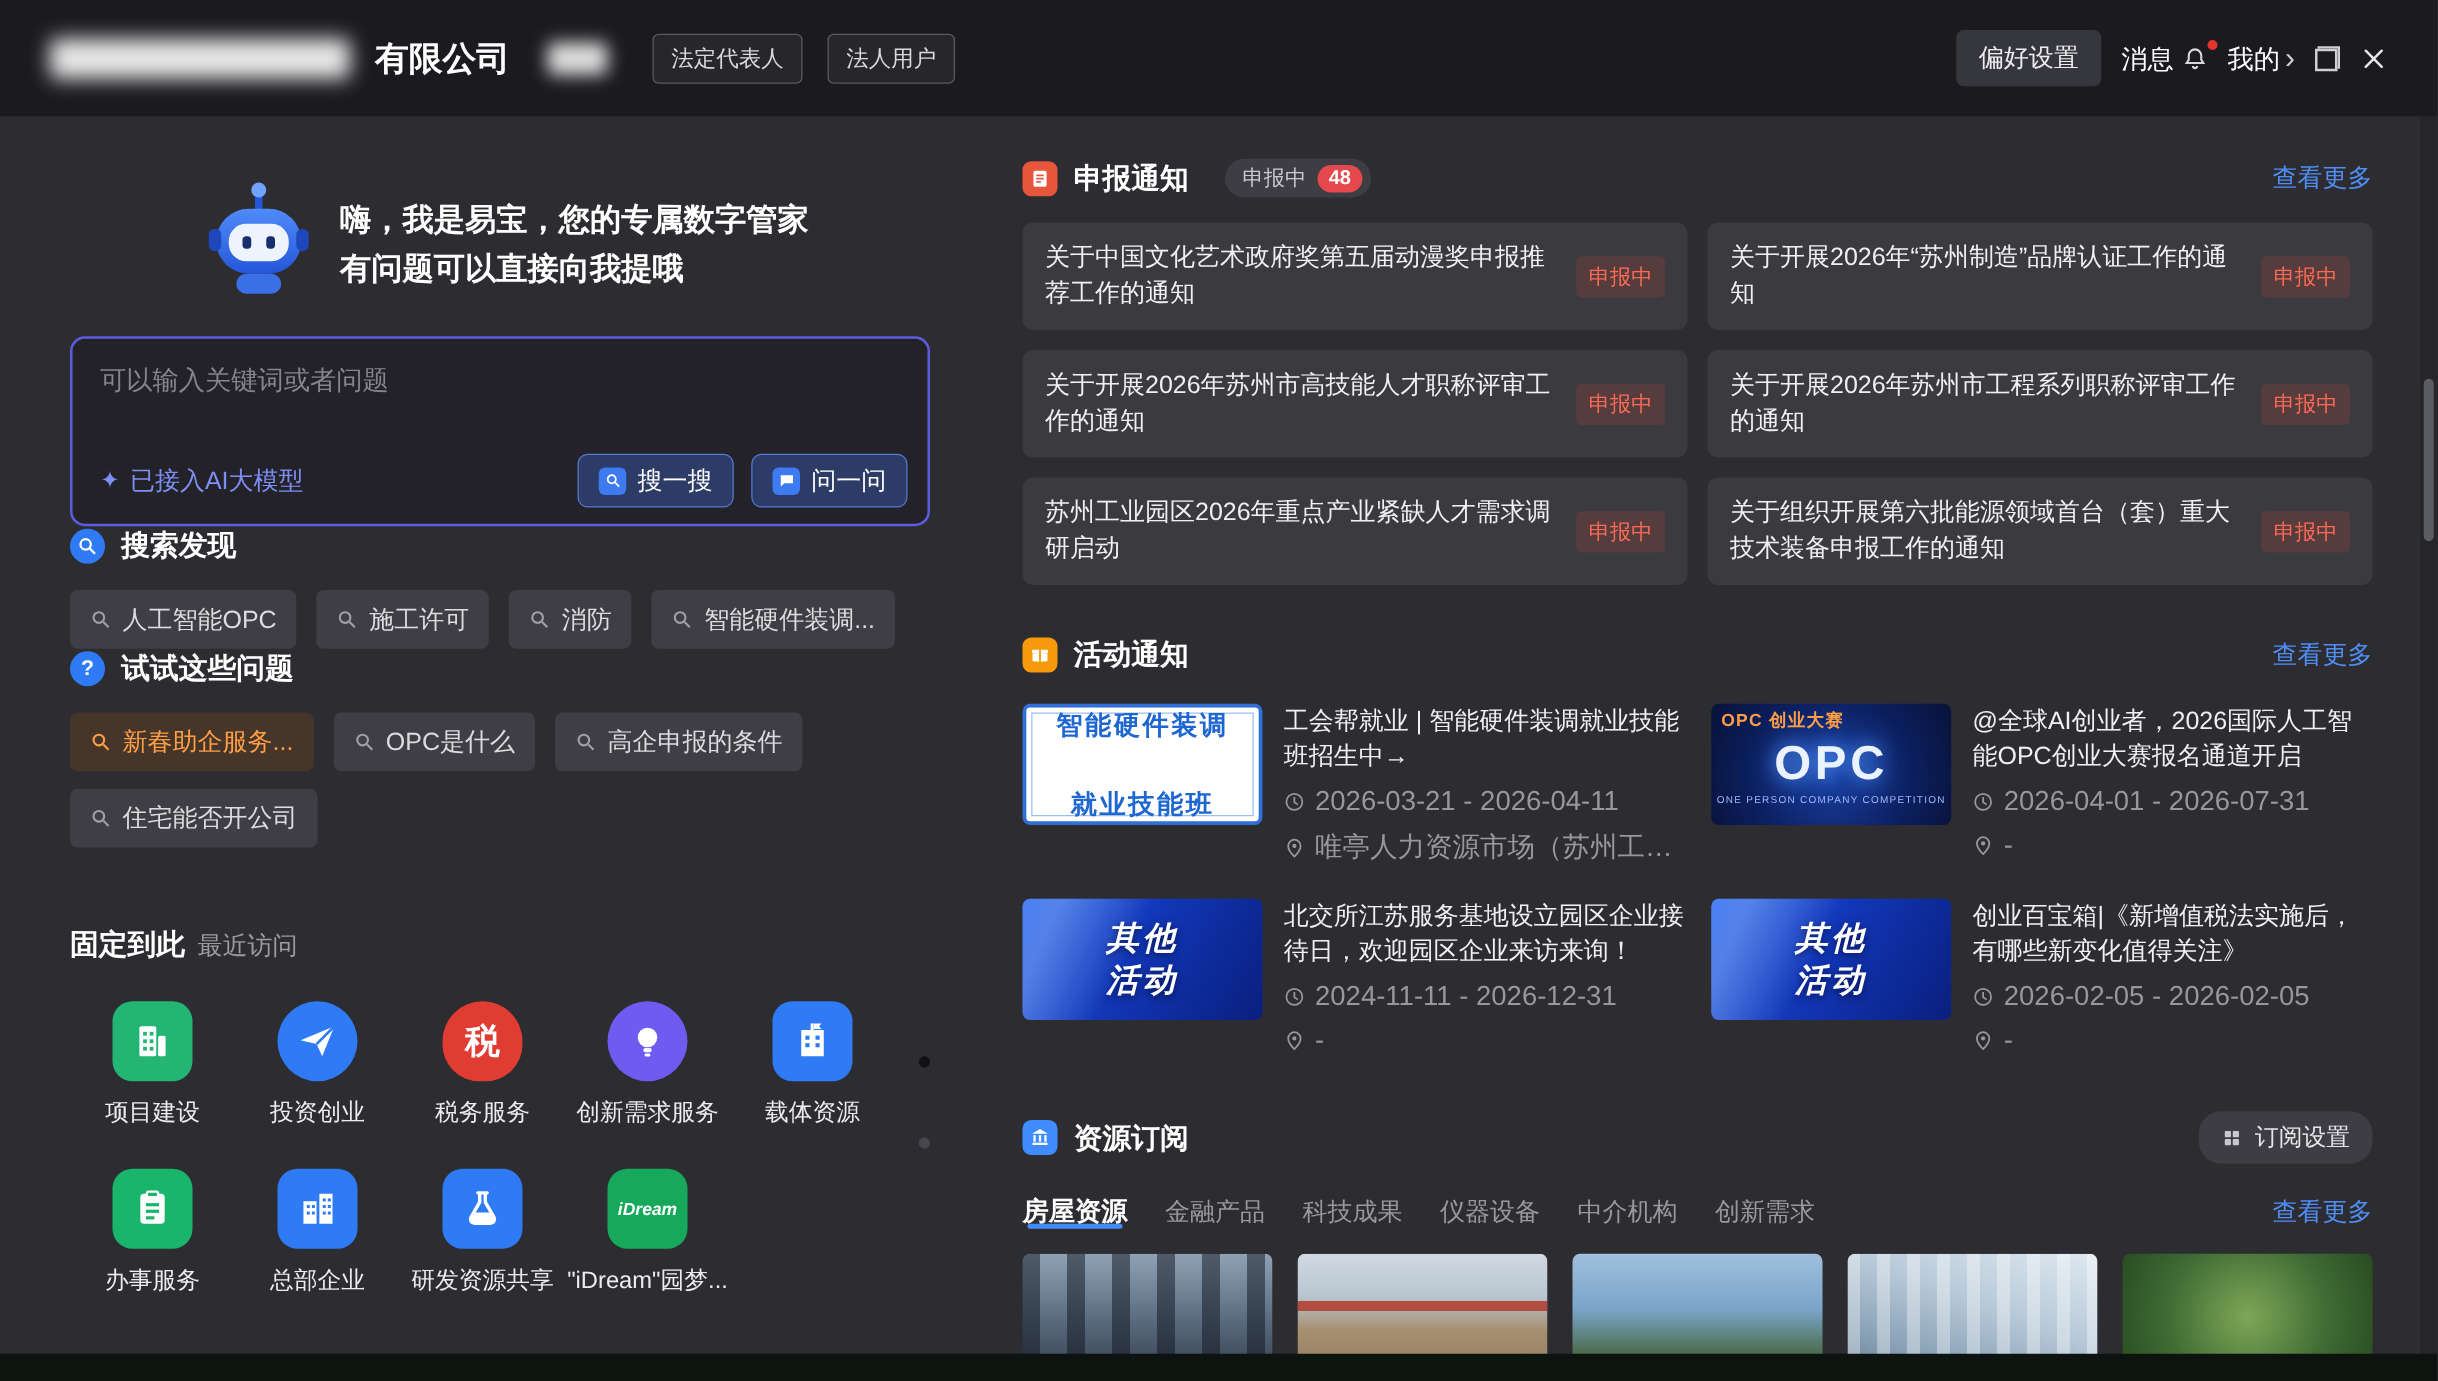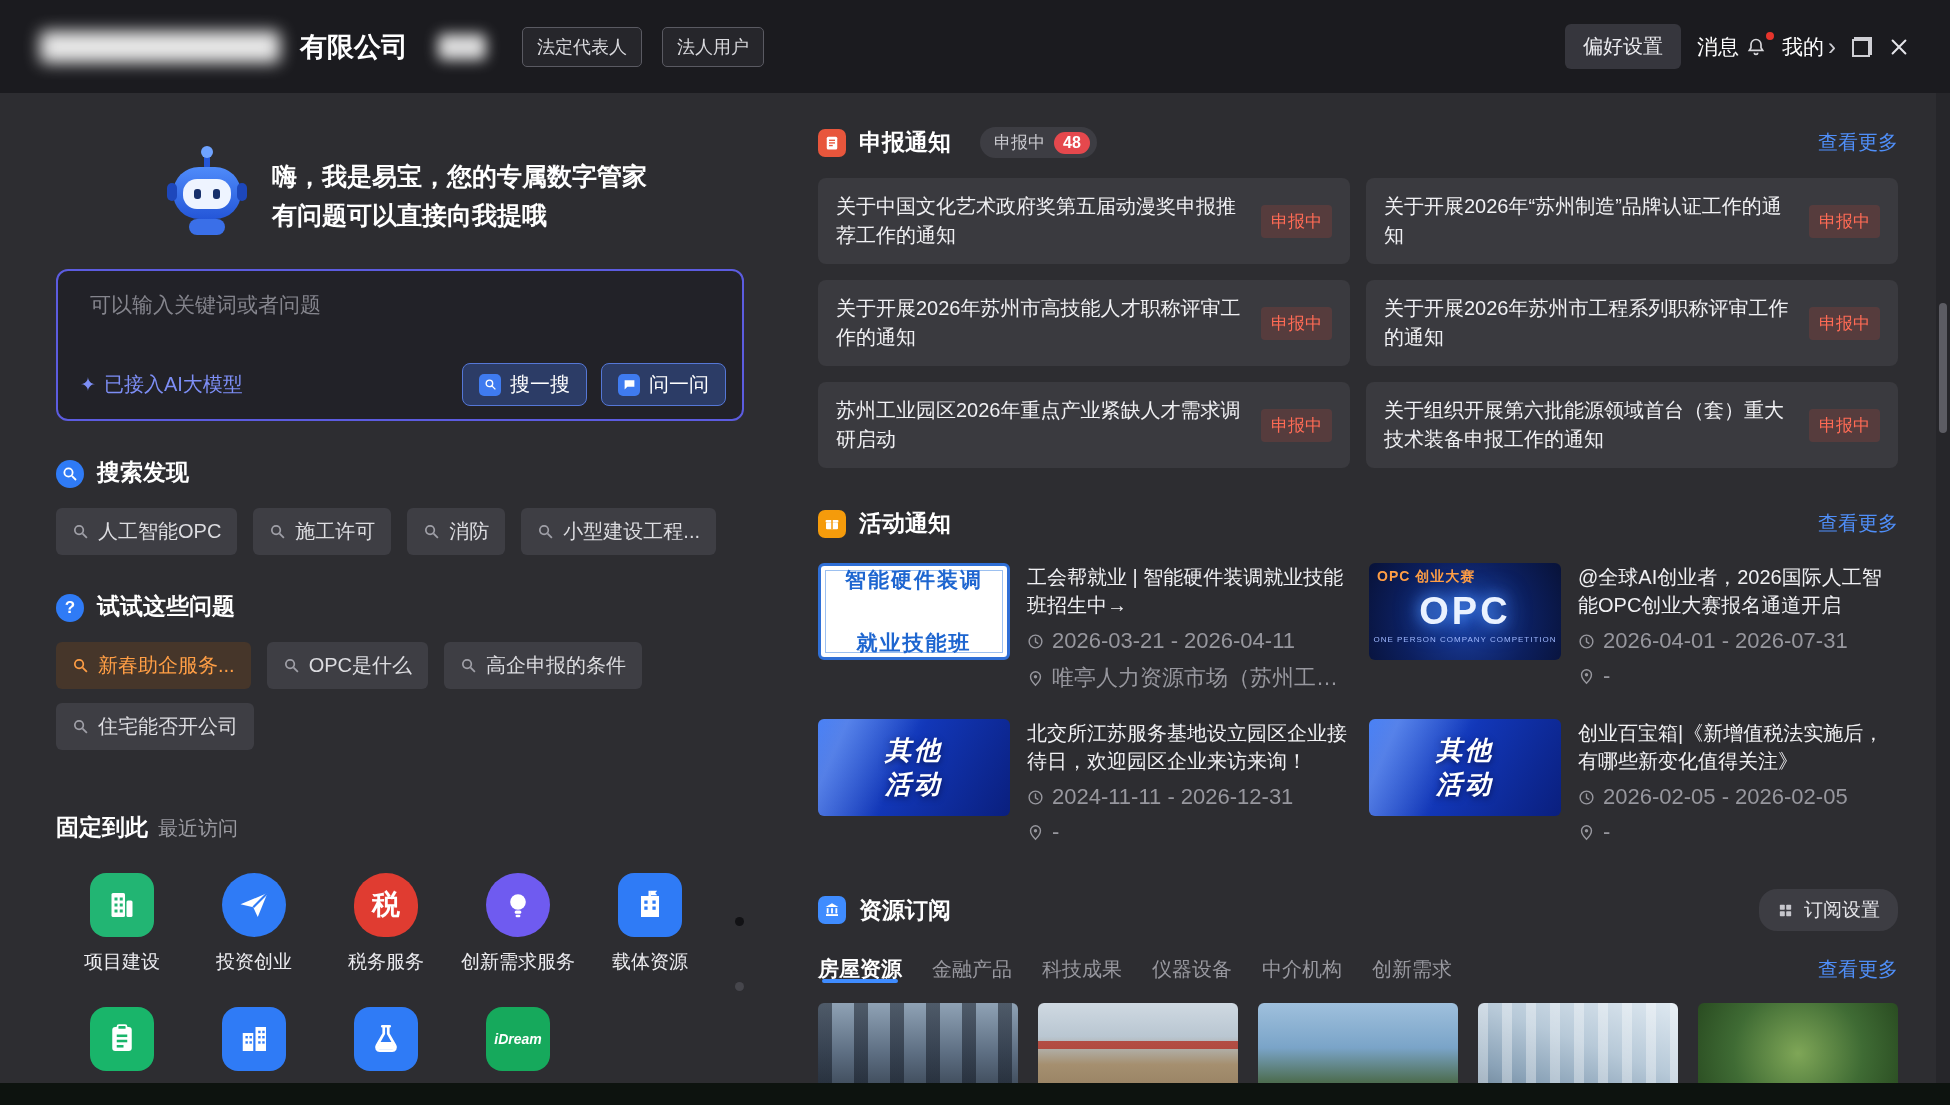--- a/index.html
+++ b/index.html
@@ -44,33 +44,33 @@
   .m-head{position:absolute;left:9px;top:14px;width:68px;height:52px;background:linear-gradient(180deg,#4f8bfa,#2456d8);border-radius:26px}
   .m-ear{position:absolute;top:30px;width:10px;height:18px;background:#1d47bb;border-radius:5px}
   .m-ear.l{left:3px}.m-ear.r{right:3px}
   .m-face{position:absolute;left:19px;top:26px;width:48px;height:30px;background:#eef4ff;border-radius:14px}
   .m-eye{position:absolute;top:10px;width:7px;height:10px;background:#17306b;border-radius:3px}
   .m-eye.l{left:11px}.m-eye.r{right:11px}
   .m-body{position:absolute;left:25px;top:66px;width:36px;height:16px;background:#3a6fe8;border-radius:8px}
   .greeting{font-size:25px;font-weight:bold;line-height:1.55;color:#fff}
 
   
-  .ask-panel{margin-top:30px;width:688px;height:152px;border:2px solid #5c5ce0;border-radius:12px;background:#222228;position:relative;padding:22px 32px}
+  .ask-panel{margin-top:30px;width:688px;height:152px;border:2px solid #5c5ce0;border-radius:12px;background:#222228;position:relative;padding:22px 22px}
   .ask-input{width:95%;background:transparent;border:none;outline:none;font-size:21px;color:#ddd;font-family:inherit}
   .ask-input::placeholder{color:#85858d}
   .ask-bottom{position:absolute;left:22px;right:16px;bottom:13px;display:flex;align-items:center}
   .ai-label{display:flex;align-items:center;gap:8px;color:#7d8ef5;font-size:20px}
   .ai-label .spark{font-size:19px}
   .ask-buttons{margin-left:auto;display:flex;gap:14px}
   .pill-btn{display:flex;align-items:center;gap:9px;background:#2c3c66;border:1px solid #5577d6;border-radius:8px;padding:7px 16px;font-size:20px;color:#fff;cursor:pointer;font-family:inherit}
   .pill-btn .mini{width:22px;height:22px;border-radius:5px;background:#3f7bf0;display:flex;align-items:center;justify-content:center;color:#fff}
   .pill-btn .mini svg{width:13px;height:13px}
 
   
-  .sec-h{display:flex;align-items:flex-end;gap:13px;margin-top:36px}
+  .sec-h{display:flex;align-items:center;gap:13px;}
   .sec-icon{width:28px;height:28px;border-radius:7px;display:flex;align-items:center;justify-content:center;flex:none}
   .sec-icon.circle{border-radius:50%}
   .sec-icon svg{width:18px;height:18px}
   .sec-title{font-size:23px;font-weight:bold;color:#fff;white-space:nowrap}
   .sec-sub{font-size:20px;color:#9b9ba2;margin-left:10px}
   .chip-row{display:flex;gap:16px;margin-top:20px;flex-wrap:wrap}
   .chip{display:flex;align-items:center;gap:9px;background:var(--chip);border-radius:6px;padding:10px 16px;font-size:20px;color:#dcdce0;cursor:pointer;white-space:nowrap}
   .chip svg{width:17px;height:17px;color:#a0a0a8;flex:none}
   .chip.hl{background:#46362a;color:#ff9e45}
   .chip.hl svg{color:#ff9e45}
@@ -260,21 +260,21 @@
             <circle cx="10" cy="10" r="6" fill="none" stroke="currentColor" stroke-width="2.4"></circle>
             <line x1="15" y1="15" x2="21" y2="21" stroke="currentColor" stroke-width="2.4"></line>
           </svg>
         <span>消防</span>
       </div>
       <div class="chip">
         <svg viewBox="0 0 24 24">
             <circle cx="10" cy="10" r="6" fill="none" stroke="currentColor" stroke-width="2.4"></circle>
             <line x1="15" y1="15" x2="21" y2="21" stroke="currentColor" stroke-width="2.4"></line>
           </svg>
-        <span>小型建设工程...</span>
+        <span>智能硬件装调...</span>
       </div>
     </div>
 
     <div class="sec-h">
       <span class="sec-icon circle" style="background:#2f7bf6">
         <span style="color:#fff;font-size:17px;font-weight:bold">?</span>
       </span>
       <span class="sec-title">试试这些问题</span>
     </div>
     <div class="chip-row">

